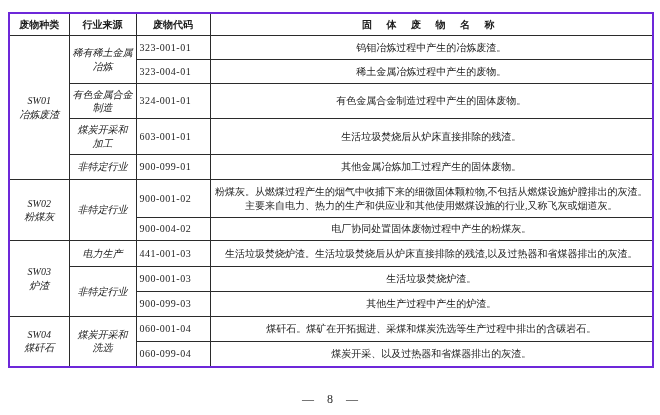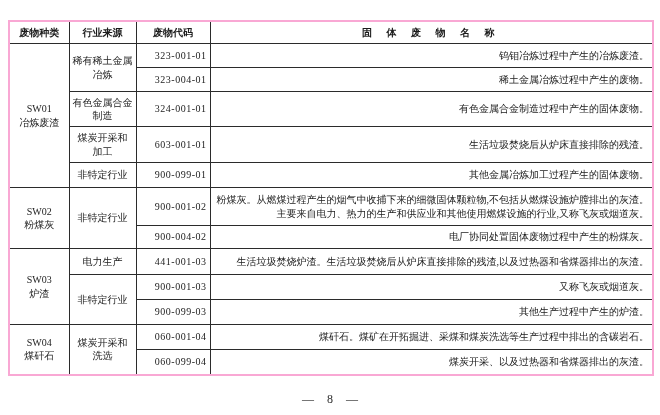--- a/index.html
+++ b/index.html
@@ -9,23 +9,23 @@
     font-family:"Liberation Serif","DejaVu Serif",serif;
     color:#1c1c1c;
     overflow:hidden;
     position:relative;
   }
   .page{position:absolute;left:0;top:0;width:660px;height:415px;}
   table.waste{
     border-collapse:collapse;
     table-layout:fixed;
     position:absolute;
-    left:8px;top:20px;
+    left:8px;top:12px;
     width:644px;
-    border:2px solid #f9a8d4;
+    border:2px solid #6d28d9;
   }
   table.waste th, table.waste td{
     border:1px solid #2b2b2b;
     font-size:10px;
     line-height:1.35;
     padding:1px 3px;
     vertical-align:middle;
     color:#1c1c1c;
     overflow:hidden;
   }
@@ -37,28 +37,29 @@
     font-weight:bold;
     font-size:10.5px;
     text-align:center;
     height:19px;
     background:#ffffff;
   }
   th.name-h{letter-spacing:6px;}
   td.cat, td.ind{
     text-align:center;
     white-space:pre-line;
+    font-style:italic;
   }
   td.code{
-    text-align:right;
+    text-align:left;
     letter-spacing:0.5px;
     font-family:"Liberation Serif","DejaVu Serif",serif;
   }
   td.name{
-    text-align:right;
+    text-align:center;
     padding-left:4px;
     padding-right:4px;
     margin-top:8px;
   }
   tr.h26{height:24px;}
   tr.h27{height:25px;}
   tr.h28{height:26px;}
   tr.h37{height:35px;}
   tr.h38{height:36px;}
   tr.h40{height:38px;}
@@ -139,21 +140,21 @@
       <tr class="h28">
         <td class="cat" rowspan="3">SW03
 炉渣</td>
         <td class="ind">电力生产</td>
         <td class="code">441-001-03</td>
         <td class="name">生活垃圾焚烧炉渣。生活垃圾焚烧后从炉床直接排除的残渣,以及过热器和省煤器排出的灰渣。</td>
       </tr>
       <tr class="h27">
         <td class="ind" rowspan="2">非特定行业</td>
         <td class="code">900-001-03</td>
-        <td class="name">又称飞灰或烟道灰。</td>
+        <td class="name">生活垃圾焚烧炉渣。</td>
       </tr>
       <tr class="h27">
         <td class="code">900-099-03</td>
         <td class="name">其他生产过程中产生的炉渣。</td>
       </tr>
 
       <tr class="h27">
         <td class="cat" rowspan="2">SW04
 煤矸石</td>
         <td class="ind" rowspan="2">煤炭开采和

